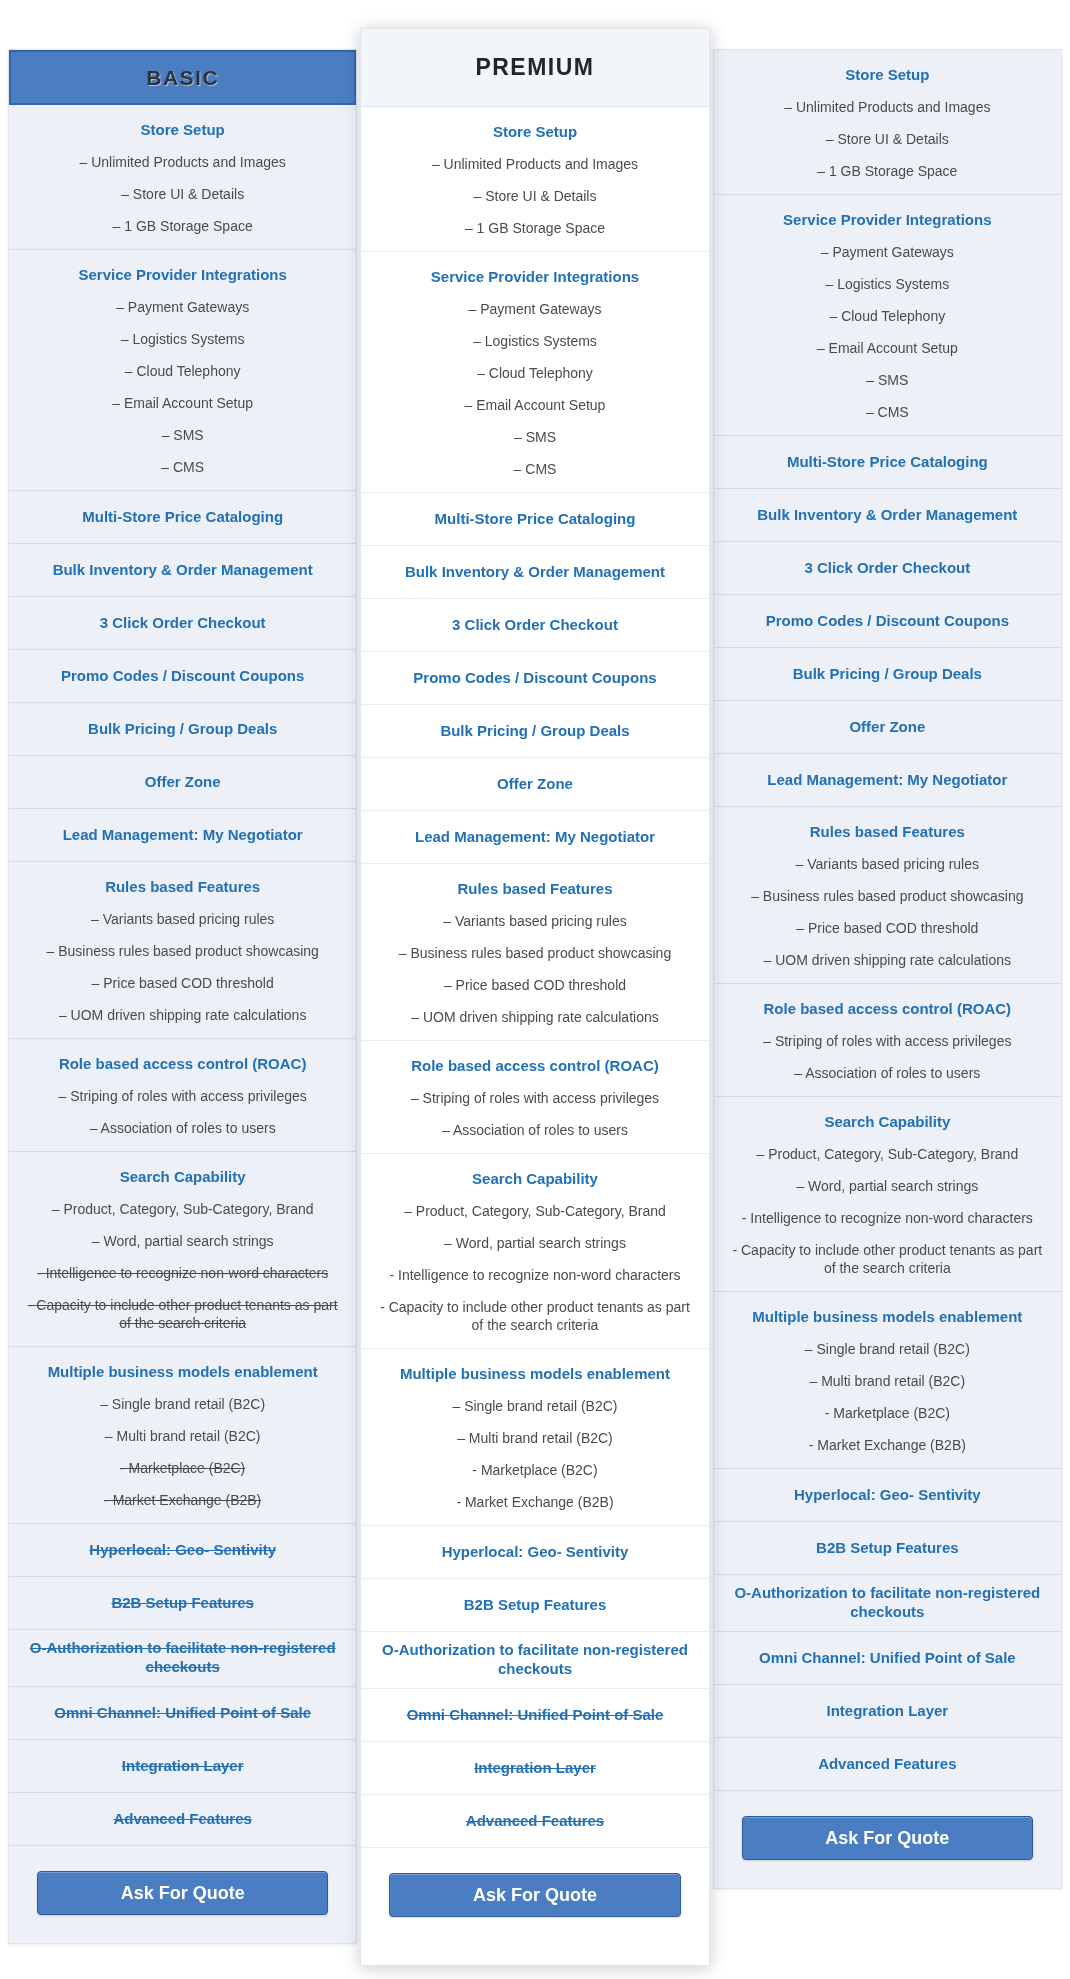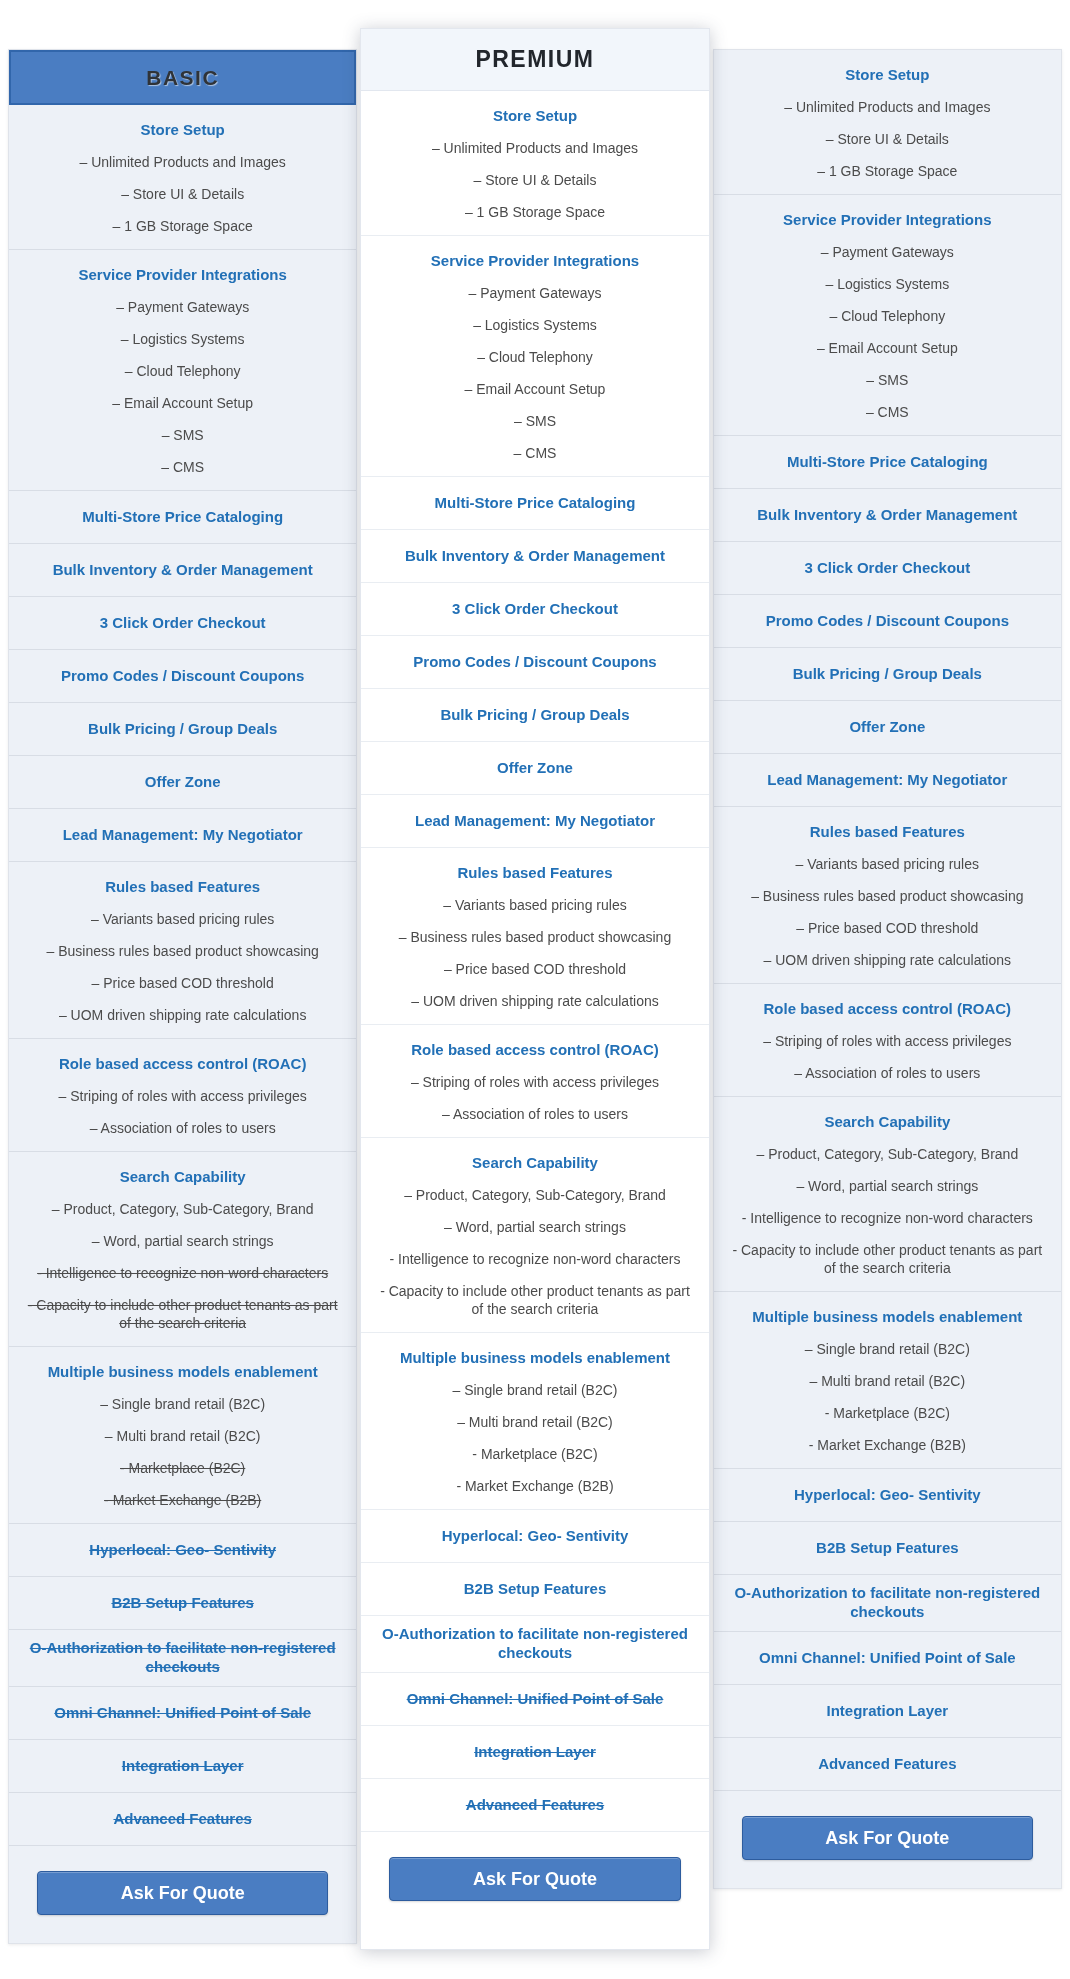--- a/index.html
+++ b/index.html
@@ -3,21 +3,21 @@
 <meta charset="utf-8">
 <style>
   html,body{margin:0;padding:0;background:#ffffff;font-family:"Liberation Sans","DejaVu Sans",sans-serif;}
   .pricing-wrap{width:1054px;margin:18px auto;padding:10px 0 4px;display:flex;align-items:flex-start;}
   .plan-card{flex:1;min-width:0;background:#edf1f7;border:1px solid #dfe3ea;box-shadow:0 1px 3px rgba(0,0,0,.08);margin-top:21px;}
   .plan-card + .plan-card{margin-left:3px;}
   .plan-card.featured{margin-top:0;background:#ffffff;border:1px solid #e3e7ee;box-shadow:0 2px 16px rgba(60,70,90,.28);position:relative;z-index:2;}
 
   .plan-header{height:55px;display:flex;align-items:center;justify-content:center;background:#4a7dc2;border:2px solid #3166ab;box-sizing:border-box;}
   .plan-title{color:#2f3338;font-weight:bold;font-size:21px;letter-spacing:1.5px;text-shadow:1px 1px 1px rgba(255,255,255,.55);}
-  .featured .plan-header{background:#f2f6fb;border:none;border-bottom:1px solid #e2e7ef;height:62px;}
+  .featured .plan-header{background:#f2f6fb;border:none;border-bottom:1px solid #e2e7ef;height:78px;}
   .featured .plan-title{color:#22262c;font-size:23px;text-shadow:none;}
 
   .plan-body > div{border-top:1px solid #d8dde5;}
   .plan-body > div:first-child{border-top:none;}
   .featured .plan-body > div{border-top-color:#e9edf2;}
 
   .feat-group{padding:15px 14px 14px;text-align:center;}
   .feat-row{min-height:53px;display:flex;flex-direction:column;align-items:center;justify-content:center;padding:8px 20px;box-sizing:border-box;text-align:center;}
   .feat-heading{color:#2270b6;font-size:15px;line-height:19px;font-weight:bold;margin:0 0 2px;}
   .feat-group .feat-heading{margin-bottom:6px;}

